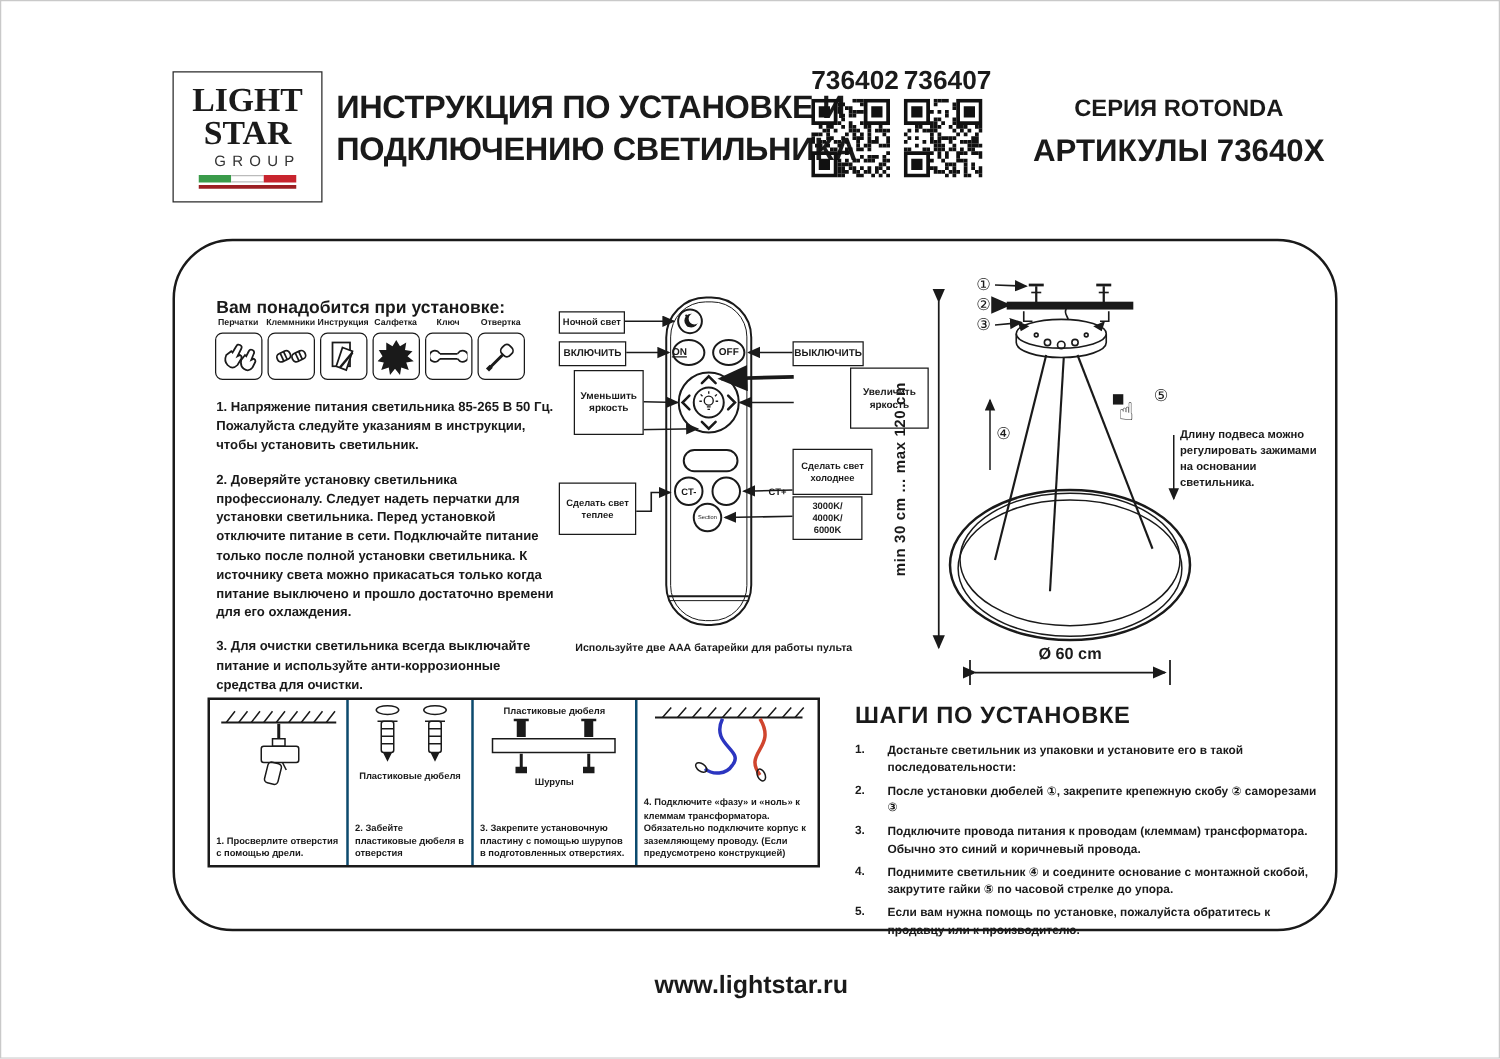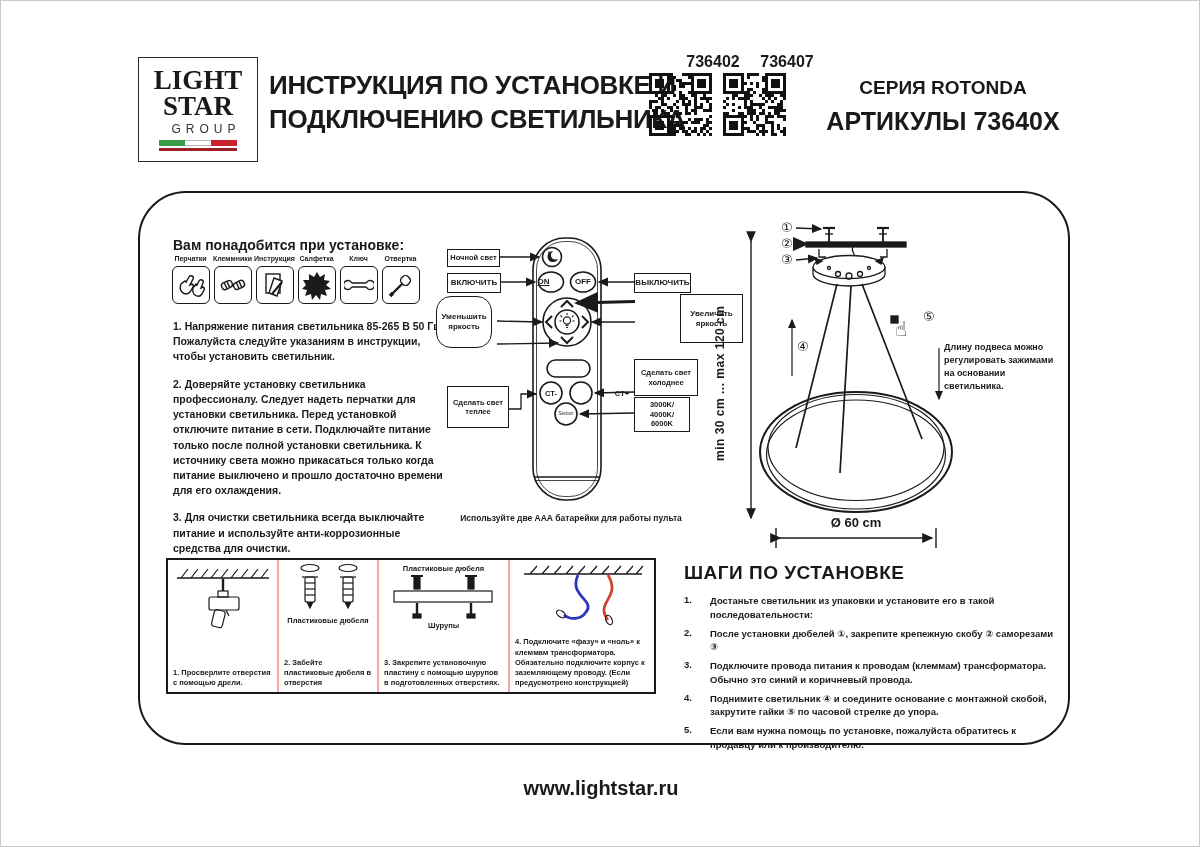--- a/index.html
+++ b/index.html
@@ -8,21 +8,21 @@
   .abs{position:absolute;}
   
   .logo-box{left:137px;top:56px;width:118px;height:103px;border:1.5px solid #2a2a2a;display:flex;flex-direction:column;align-items:center;justify-content:center;}
   .logo-word{font-family:"Liberation Serif","DejaVu Serif",serif;font-weight:700;font-size:27px;line-height:.95;letter-spacing:0;}
   .logo-group{font-size:12px;letter-spacing:5px;margin:3px 0 4px 16px;color:#333;}
   .flag{display:flex;width:78px;height:6px;}
   .flag div{flex:1;}
   .flag .w{border-top:1px solid #bbb;border-bottom:1px solid #bbb;background:#fff;}
   .flag-bar{width:78px;height:3px;margin-top:2px;background:#9c1f23;}
   .doc-title{left:268px;top:68px;width:420px;font-size:26px;font-weight:700;line-height:1.3;letter-spacing:-.3px;}
-  .qr-num{font-size:16px;font-weight:700;width:64px;text-align:center;margin-left:32px;}
+  .qr-num{font-size:21px;font-weight:700;width:64px;text-align:center;}
   .series-wrap{left:818px;top:76px;width:248px;text-align:center;}
   .series-line{font-size:19px;font-weight:700;margin-bottom:8px;}
   .articles-line{font-size:25px;font-weight:700;}
   
   .main-frame{left:137px;top:190px;width:928px;height:550px;border:2.5px solid #1a1a1a;border-radius:48px;}
   
   .prep-heading{left:172px;top:236px;font-size:14px;font-weight:700;}
   .tools-row{left:170px;top:254px;display:flex;gap:3px;}
   .tool{width:39px;display:flex;flex-direction:column;align-items:center;}
   .tool-label{font-size:7px;font-weight:700;height:10px;white-space:nowrap;}
@@ -34,21 +34,21 @@
   .btn-txt{position:absolute;text-align:center;font-weight:700;}
   .remote-caption{left:445px;top:512px;width:250px;text-align:center;font-size:8.5px;font-weight:600;}
   
   .vtext{writing-mode:vertical-rl;transform:rotate(180deg);left:712px;top:282px;height:200px;font-size:12px;font-weight:600;letter-spacing:.5px;text-align:center;}
   .dia-label{left:805px;top:514px;width:100px;text-align:center;font-size:13px;font-weight:700;}
   .adjust-note{left:943px;top:340px;width:112px;font-size:9px;font-weight:600;line-height:1.45;}
   .callout{position:absolute;font-size:13px;font-weight:400;}
   .hand-glyph{position:absolute;font-size:20px;}
   
   .panels{left:165px;top:557px;width:490px;height:136px;border:2px solid #1a1a1a;display:flex;box-sizing:border-box;}
-  .panel{border-right:2px solid #fca5a5;box-sizing:border-box;display:flex;flex-direction:column;align-items:center;}
+  .panel{border-right:2px solid #0c4a6e;box-sizing:border-box;display:flex;flex-direction:column;align-items:center;}
   .panel:last-child{border-right:none;}
   .panel-caption{font-size:7.5px;font-weight:600;line-height:1.35;padding:2px 5px 4px 5px;margin-top:auto;align-self:stretch;}
   .panel-label{font-size:7.5px;font-weight:700;text-align:center;}
   
   .install-heading{left:683px;top:561px;font-size:19px;font-weight:600;letter-spacing:.5px;}
   .install-list{left:683px;top:593px;width:372px;display:flex;flex-direction:column;gap:5px;}
   .step-row{display:flex;}
   .step-num{width:26px;flex:none;font-size:9.5px;font-weight:700;}
   .step-text{font-size:9.5px;font-weight:600;line-height:1.45;}
   .footer-site{left:0;top:776px;width:1200px;text-align:center;font-size:20px;font-weight:700;}
@@ -505,21 +505,21 @@
   </svg>
 
   <div class="abs btn-txt" style="left:526px;top:276px;width:33px;font-size:8px;text-decoration:underline;">ON</div>
   <div class="abs btn-txt" style="left:570px;top:276px;width:24px;font-size:8px;">OFF</div>
   <div class="abs btn-txt" style="left:539px;top:388px;width:22px;font-size:7.5px;">CT-</div>
   <div class="abs btn-txt" style="left:569px;top:388px;width:22px;font-size:7.5px;padding-left:41px;">CT+</div>
   <div class="abs btn-txt" style="left:554px;top:410px;width:22px;font-size:4.5px;font-weight:400;">Section</div>
 
   <div class="lbl-box" style="left:446px;top:248px;width:51px;height:16px;font-size:7.5px;">Ночной свет</div>
   <div class="lbl-box" style="left:446px;top:272px;width:52px;height:18px;font-size:8px;">ВКЛЮЧИТЬ</div>
-  <div class="lbl-box" style="left:435px;top:295px;width:50px;height:50px;font-size:8px;padding:0 2px;border-radius:15px;">Уменьшить яркость</div>
+  <div class="lbl-box" style="left:458px;top:295px;width:50px;height:50px;font-size:8px;padding:0 2px;">Уменьшить яркость</div>
   <div class="lbl-box" style="left:446px;top:385px;width:52px;height:40px;font-size:7.5px;padding:0 4px;">Сделать свет теплее</div>
   <div class="lbl-box" style="left:633px;top:272px;width:55px;height:18px;font-size:8px;">ВЫКЛЮЧИТЬ</div>
   <div class="lbl-box" style="left:633px;top:293px;width:55px;height:47px;font-size:8px;padding:0 3px;margin-left:46px;">Увеличить яркость</div>
   <div class="lbl-box" style="left:633px;top:358px;width:54px;height:35px;font-size:7.5px;padding:0 4px;">Сделать свет холоднее</div>
   <div class="lbl-box" style="left:633px;top:396px;width:54px;height:33px;font-size:7.5px;white-space:pre-line;">3000K/
 4000K/
 6000K</div>
 
   <div class="abs remote-caption">Используйте две ААА батарейки для работы пульта</div>
 

